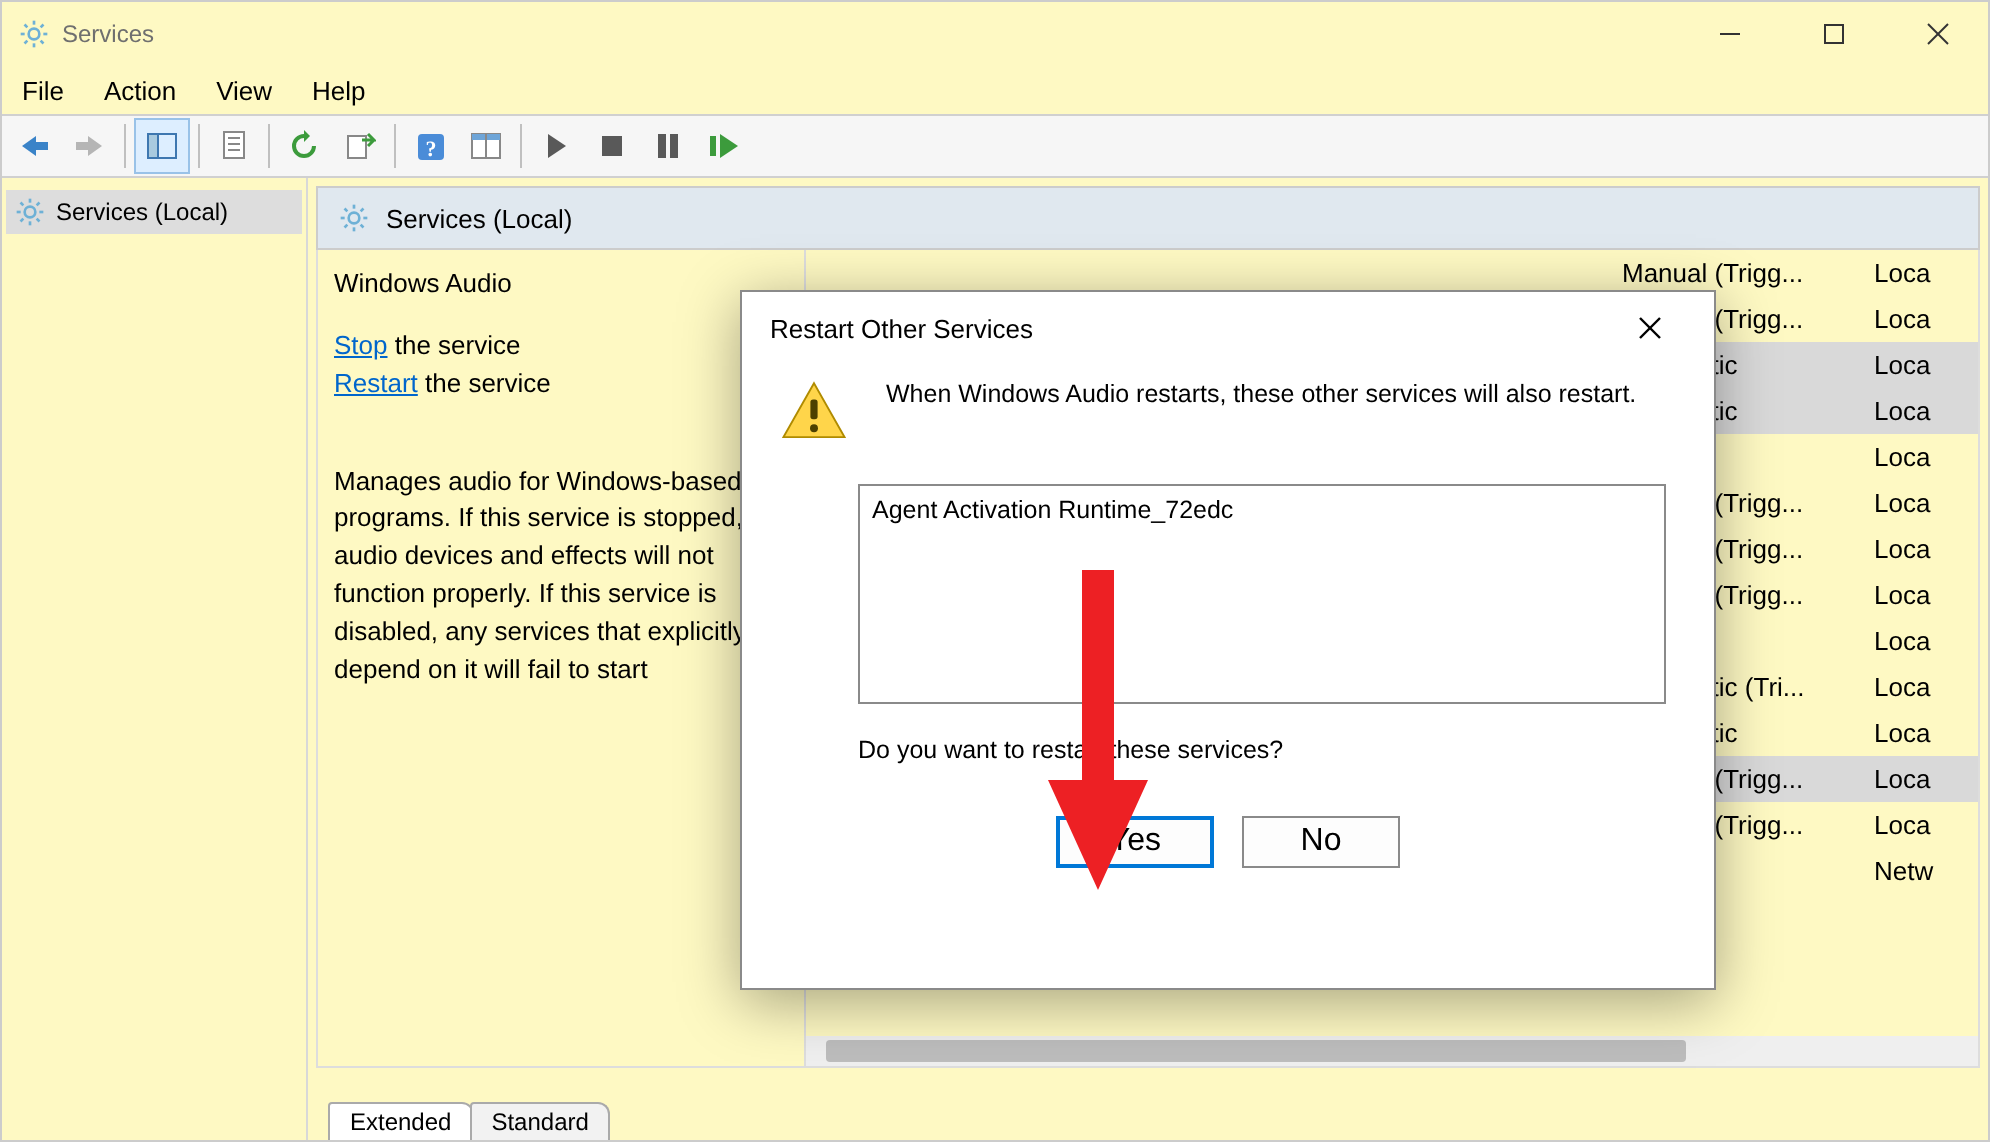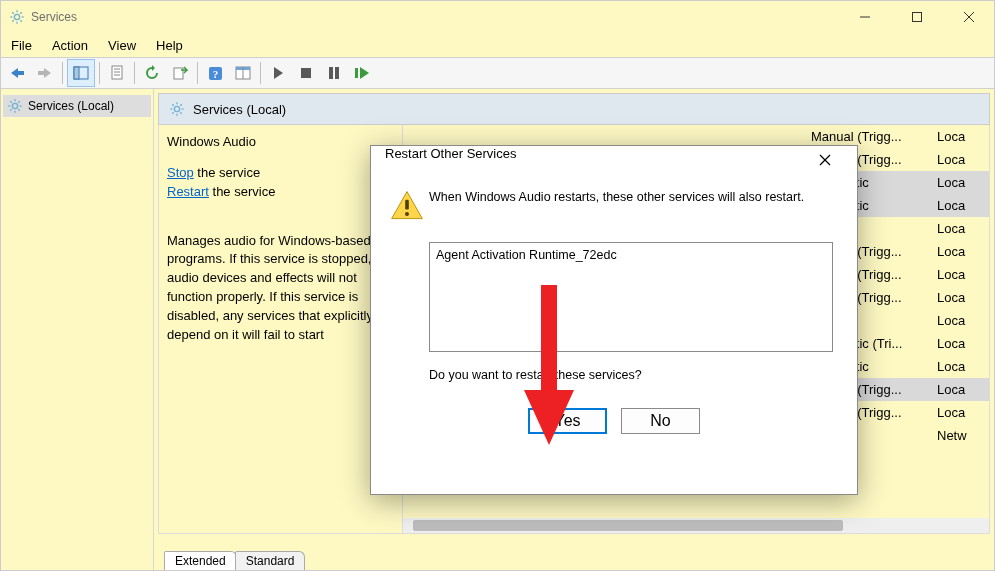--- a/index.html
+++ b/index.html
@@ -44,24 +44,24 @@
 
 .hscroll{position:absolute;bottom:0;left:0;right:0;height:15px;background:#efefef}
 .hscroll .thumb{position:absolute;left:10px;top:2px;height:11px;width:430px;background:#bdbdbd;border-radius:2px}
 
 .tabstrip{height:36px;padding-left:10px;display:flex;align-items:flex-end;gap:-1px}
 .tab{font-size:12px;border:1px solid #aaa;border-bottom:0;padding:2px 10px;background:#fff;border-radius:2px 6px 0 0}
 .tab.back{background:#f2f2f2;margin-left:-2px}
 
 
 .dialog{position:absolute;left:369px;top:144px;width:486px;height:348px;background:#fff;border:1px solid #8a8a8a;box-shadow:0 6px 28px rgba(0,0,0,0.35);display:flex;flex-direction:column;z-index:50}
-.dialog .dlgtitle{height:36px;display:flex;padding:0 12px 0 14px;font-size:13px}
+.dialog .dlgtitle{height:36px;display:flex;align-items:center;padding:0 12px 0 14px;font-size:13px}
 .dialog .dlgtitle span{flex:1}
 .dclose{width:40px;height:28px;display:flex;align-items:center;justify-content:center}
-.dlgbody{display:flex;gap:4px;padding:6px 24px 0 18px}
+.dlgbody{display:flex;gap:18px;padding:6px 24px 0 18px}
 .warnico{width:36px;height:36px;flex-shrink:0}
 .dlgmsg{font-size:12.5px;line-height:1.4;padding-top:1px}
 .listbox{margin:18px 24px 0 58px;border:1px solid #8a8a8a;height:110px;padding:4px 6px;font-size:12.5px;line-height:1.4;box-sizing:border-box}
 .confirm{margin:16px 24px 0 58px;font-size:12.5px}
 .btnrow{display:flex;gap:14px;justify-content:center;margin-top:26px}
 .pushbtn{width:77px;height:24px;border:1px solid #8a8a8a;background:#fdfdfd;font-size:16px;display:flex;align-items:center;justify-content:center}
 .pushbtn.primary{border:1px solid #0078d7;box-shadow:inset 0 0 0 1px #0078d7}
 
 
 .arrow{position:absolute;left:518px;top:284px;z-index:60;pointer-events:none}

